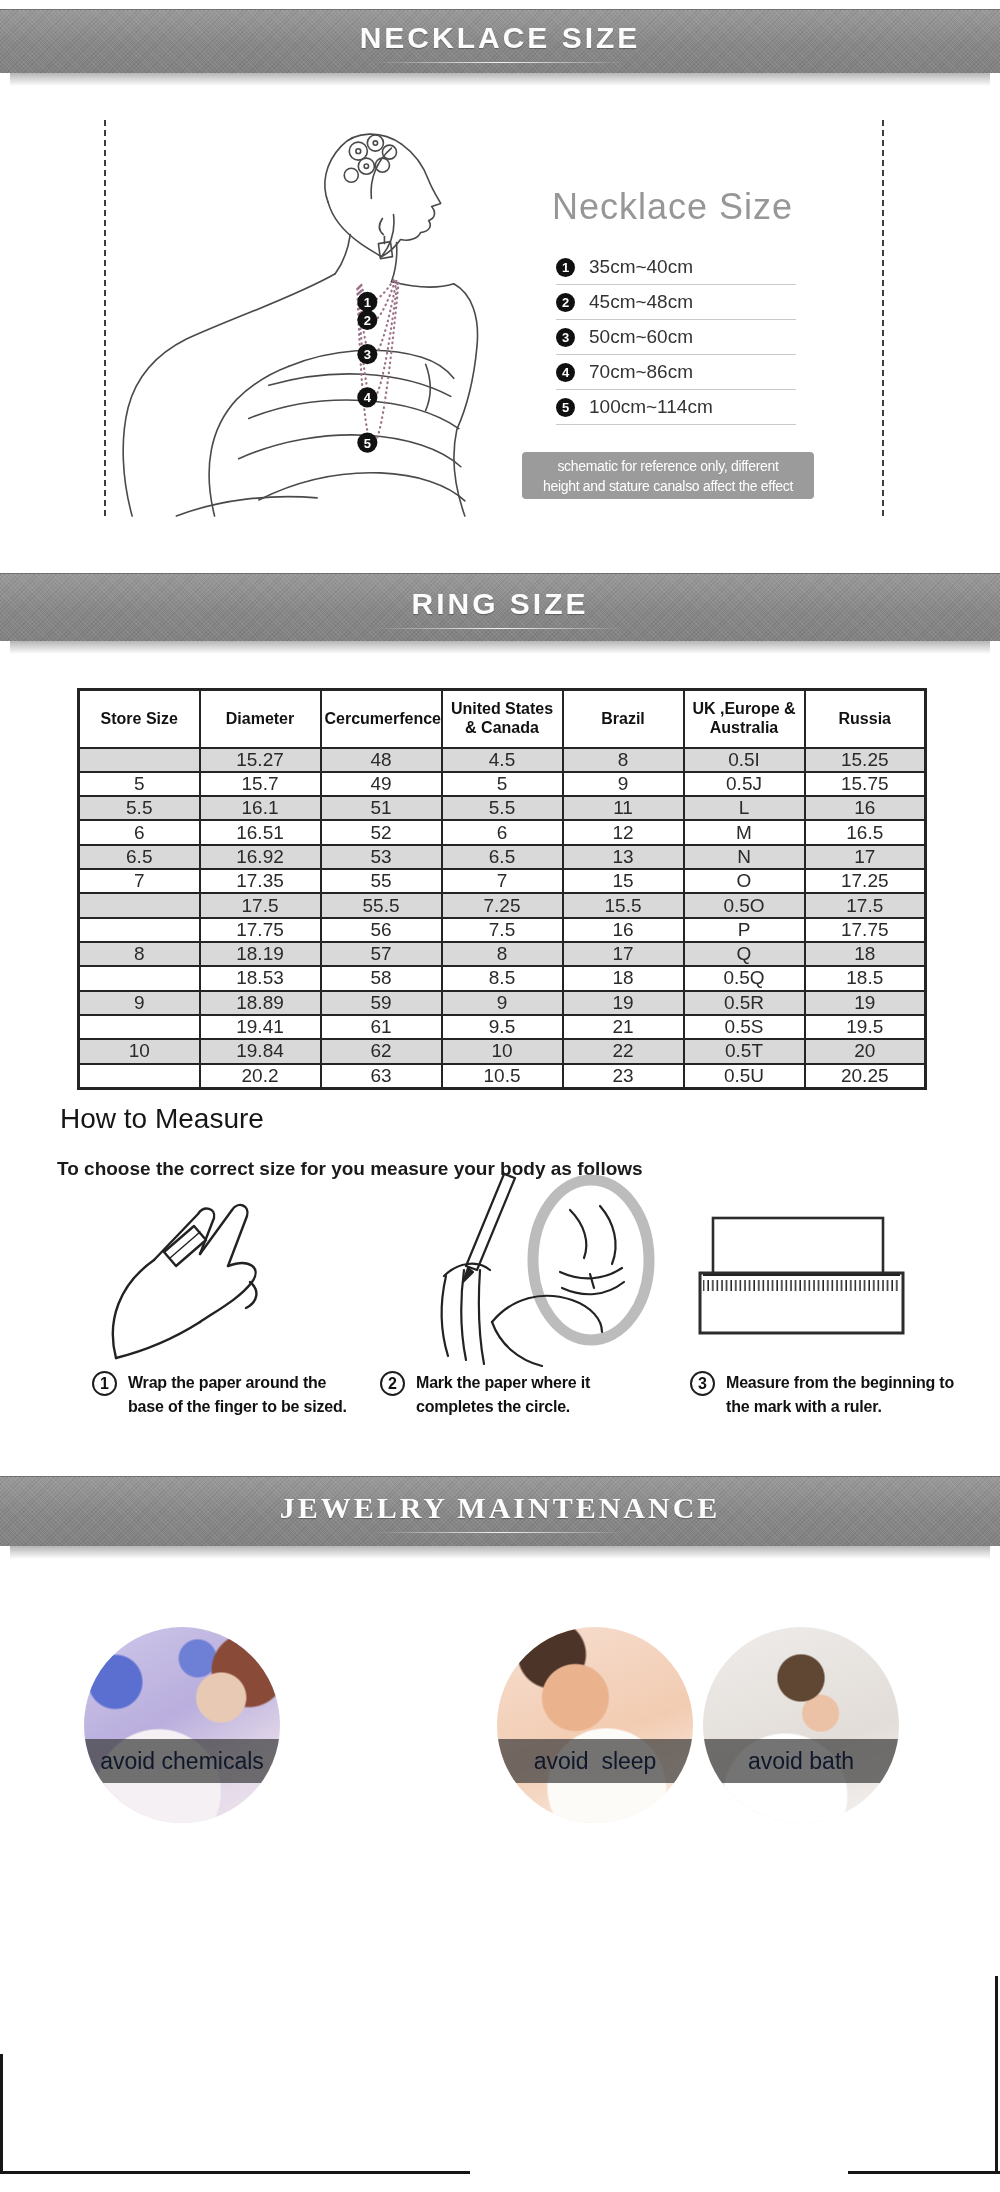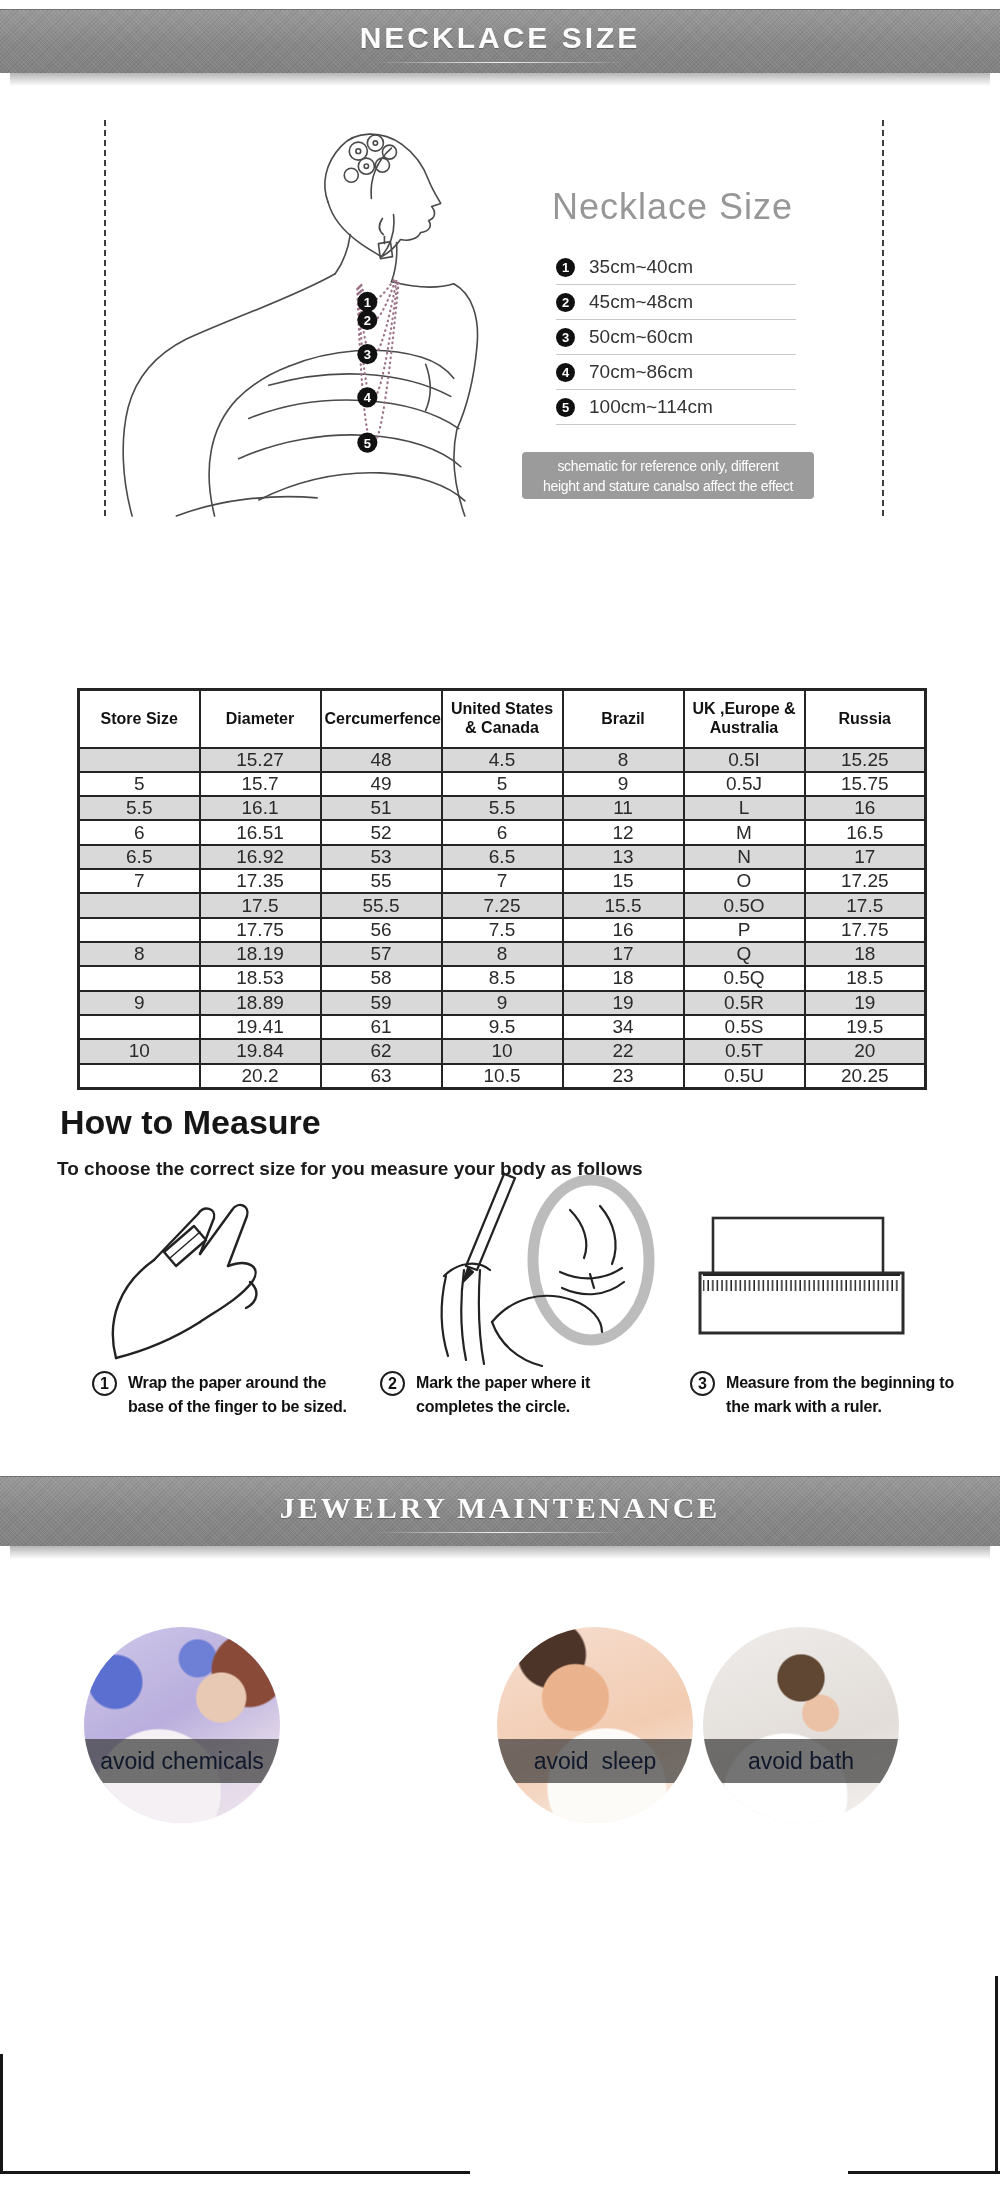--- a/index.html
+++ b/index.html
@@ -46,21 +46,21 @@
     border-collapse:collapse;table-layout:fixed;border:3px solid #242424;}
   .ring-table th{border:2px solid #242424;font-size:16px;font-weight:bold;color:#111;
     text-align:center;vertical-align:middle;line-height:1.15;padding:2px 3px;background:#fff;}
   .ring-table thead tr{height:58px;}
   .ring-table td{border:2px solid #242424;font-size:19px;color:#2a2a2a;text-align:center;
     vertical-align:middle;padding:0;}
   .ring-table tbody tr{height:24px;background:#fff;}
   .ring-table tbody tr.stripe{background:#d9d9d9;}
 
   
-  .htm-title{position:absolute;left:60px;top:1103px;font-size:34px;font-weight:bold;color:#161616;}
+  .htm-title{position:absolute;left:60px;top:1103px;font-size:28px;font-weight:normal;color:#161616;}
   .htm-sub{position:absolute;left:57px;top:1158px;font-size:19px;font-weight:bold;color:#1a1a1a;text-align:center;}
   .step-art{position:absolute;}
   #step1-art{left:100px;top:1188px;width:235px;height:176px;}
   #step2-art{left:388px;top:1172px;width:272px;height:196px;}
   #step3-art{left:697px;top:1214px;width:210px;height:122px;}
   .step-cap{position:absolute;top:1371px;display:flex;gap:11px;color:#111;}
   #cap1{left:92px;}
   #cap2{left:380px;}
   #cap3{left:690px;}
   .step-badge{width:25px;height:25px;border:2px solid #1d1d1d;border-radius:50%;flex:0 0 25px;
@@ -200,20 +200,24 @@
     <span class="size-badge">5</span>
     <span class="size-range">100cm~114cm</span>
   </div>
 </div>
 
   <div class="note">
     <span>schematic for reference only, different</span>
     <span>height and stature canalso affect the effect</span>
   </div>
 
+  <section class="banner" id="banner-ring">
+    <div class="banner-title">RING SIZE</div>
+    <div class="banner-rule"></div>
+  </section>
 
   <table class="ring-table">
     <thead>
         <tr>
           <th>Store Size</th>
           <th>Diameter</th>
           <th>Cercumerfence</th>
           <th>United States &amp; Canada</th>
           <th>Brazil</th>
           <th>UK ,Europe &amp; Australia</th>
@@ -318,21 +322,21 @@
           <td>9</td>
           <td>19</td>
           <td>0.5R</td>
           <td>19</td>
         </tr>
         <tr>
           <td></td>
           <td>19.41</td>
           <td>61</td>
           <td>9.5</td>
-          <td>34</td>
+          <td>21</td>
           <td>0.5S</td>
           <td>19.5</td>
         </tr>
         <tr class="stripe">
           <td>10</td>
           <td>19.84</td>
           <td>62</td>
           <td>10</td>
           <td>22</td>
           <td>0.5T</td>

